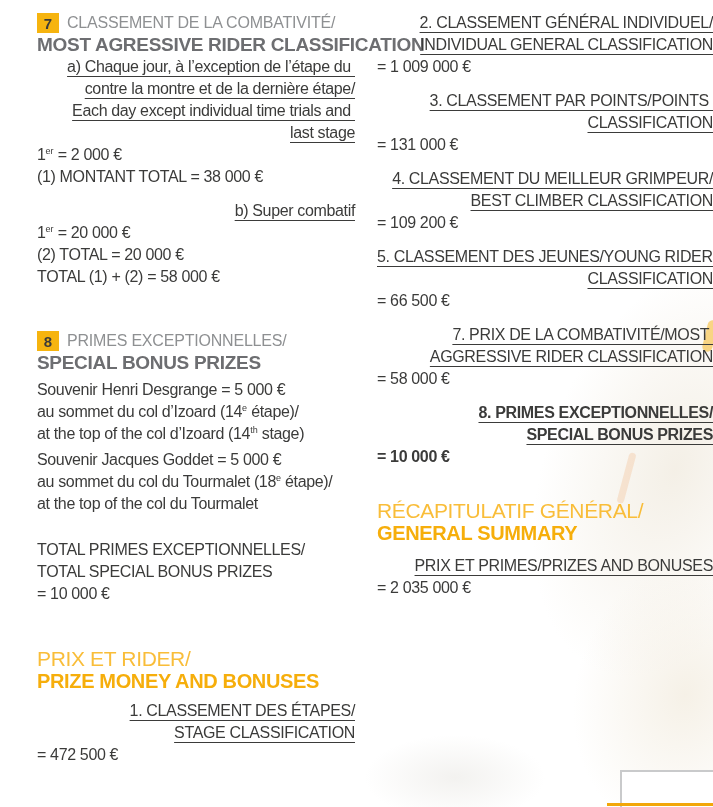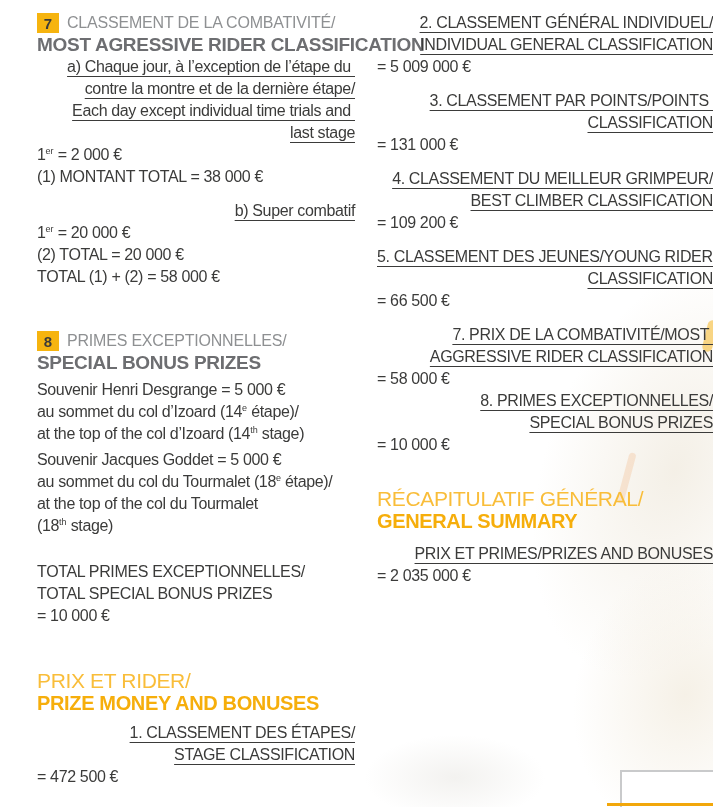--- a/index.html
+++ b/index.html
@@ -123,42 +123,41 @@
     </div>
     <div class="block" style="margin-top: 5px;">
       <div class="line">Souvenir Henri Desgrange = 5 000 €</div>
       <div class="line">au sommet du col d’Izoard (14<sup class="sp">e</sup> étape)/</div>
       <div class="line">at the top of the col d’Izoard (14<sup class="sp">th</sup> stage)</div>
     </div>
     <div class="block" style="margin-top: 4px;">
       <div class="line">Souvenir Jacques Goddet = 5 000 €</div>
       <div class="line">au sommet du col du Tourmalet (18<sup class="sp">e</sup> étape)/</div>
       <div class="line">at the top of the col du Tourmalet</div>
-      <div class="line">(18<sup class="sp">th</sup> stage)</div>
     </div>
     <div class="block" style="margin-top: 24px;">
       <div class="line">TOTAL PRIMES EXCEPTIONNELLES/</div>
       <div class="line">TOTAL SPECIAL BONUS PRIZES</div>
       <div class="line">= 10 000 €</div>
     </div>
     <div class="block" style="margin-top: 43px;">
       <div class="line yellow-light">PRIX ET RIDER/</div>
       <div class="line yellow-bold">PRIZE MONEY AND BONUSES</div>
     </div>
     <div class="block" style="margin-top: 8px;">
       <div class="line u">1. CLASSEMENT DES ÉTAPES/</div>
       <div class="line u">STAGE CLASSIFICATION</div>
       <div class="line">= 472 500 €</div>
     </div>
   </div>
 <div class="col col-right">
     <div class="block" style="margin-top: 0px;">
       <div class="line u">2. CLASSEMENT GÉNÉRAL INDIVIDUEL/</div>
       <div class="line u">INDIVIDUAL GENERAL CLASSIFICATION</div>
-      <div class="line">= 5 009 000 €</div>
+      <div class="line">= 1 009 000 €</div>
     </div>
     <div class="block" style="margin-top: 12px;">
       <div class="line u">3. CLASSEMENT PAR POINTS/POINTS </div>
       <div class="line u">CLASSIFICATION</div>
       <div class="line">= 131 000 €</div>
     </div>
     <div class="block" style="margin-top: 12px;">
       <div class="line u">4. CLASSEMENT DU MEILLEUR GRIMPEUR/</div>
       <div class="line u">BEST CLIMBER CLASSIFICATION</div>
       <div class="line">= 109 200 €</div>
@@ -166,21 +165,21 @@
     <div class="block" style="margin-top: 12px;">
       <div class="line u">5. CLASSEMENT DES JEUNES/YOUNG RIDER </div>
       <div class="line u">CLASSIFICATION</div>
       <div class="line">= 66 500 €</div>
     </div>
     <div class="block" style="margin-top: 12px;">
       <div class="line u">7. PRIX DE LA COMBATIVITÉ/MOST </div>
       <div class="line u">AGGRESSIVE RIDER CLASSIFICATION</div>
       <div class="line">= 58 000 €</div>
     </div>
-    <div class="block" style="margin-top: 0;">
+    <div class="block" style="margin-top: 12px; font-weight: bold;">
       <div class="line u">8. PRIMES EXCEPTIONNELLES/</div>
       <div class="line u">SPECIAL BONUS PRIZES</div>
       <div class="line">= 10 000 €</div>
     </div>
     <div class="block" style="margin-top: 32px;">
       <div class="line yellow-light">RÉCAPITULATIF GÉNÉRAL/</div>
       <div class="line yellow-bold">GENERAL SUMMARY</div>
     </div>
     <div class="block" style="margin-top: 11px;">
       <div class="line u">PRIX ET PRIMES/PRIZES AND BONUSES</div>

